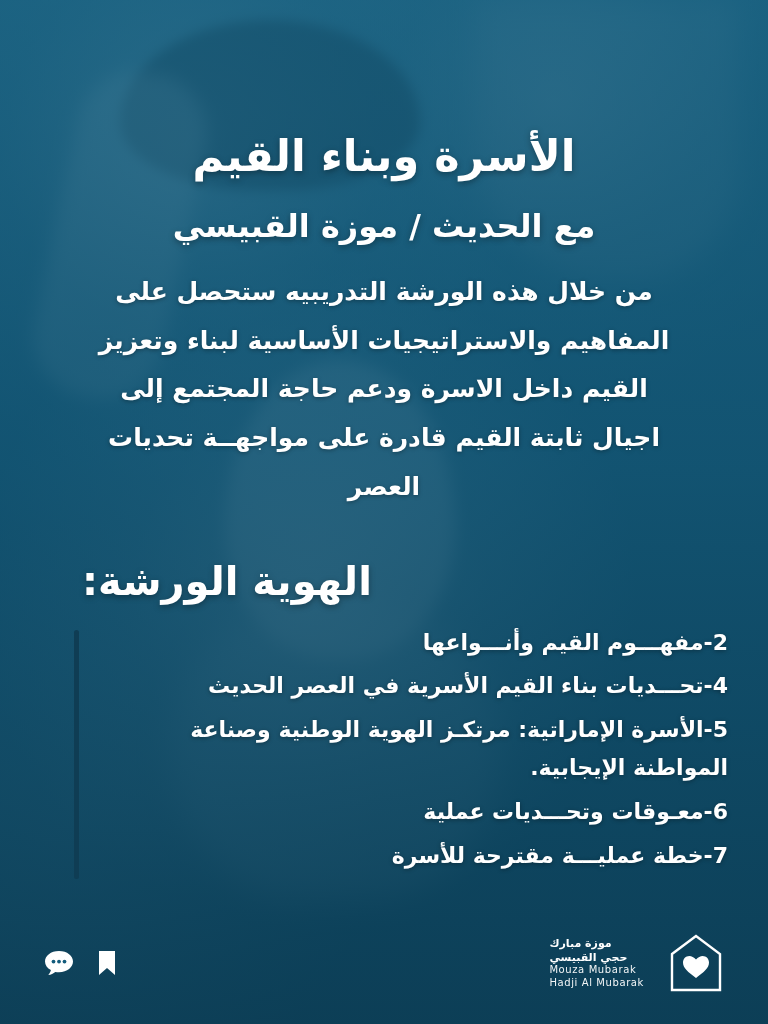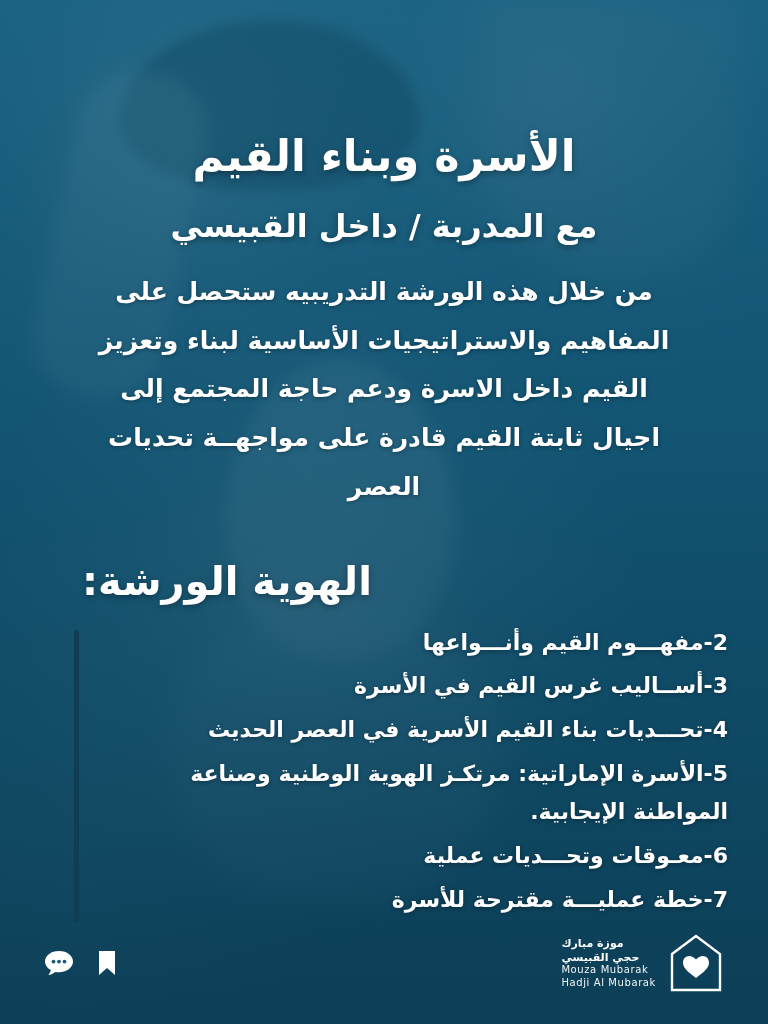--- a/index.html
+++ b/index.html
@@ -154,21 +154,21 @@
     height: 70px;
     display: flex;
     align-items: center;
     justify-content: space-between;
     padding: 0 44px;
     box-sizing: border-box;
   }
   .brand {
     display: flex;
     align-items: center;
-    gap: 12px;
+    gap: 24px;
     direction: rtl;
   }
   .brand-mark {
     width: 56px;
     height: 62px;
   }
   .brand-text {
     display: flex;
     flex-direction: column;
     align-items: flex-end;
@@ -206,30 +206,29 @@
     <div class="bg-shape2"></div>
     <div class="bg-shape3"></div>
     <div class="bg-shape4"></div>
   </div>
   <div class="tint"></div>
 
   <div class="content">
 
     <div class="title">الأسرة وبناء القيم</div>
 
-    <div class="subtitle">مع المدربة / داخل القبيسي</div>
+    <div class="subtitle">مع الحديث / موزة القبيسي</div>
 
     <div class="intro">من خلال هذه الورشة التدريبيه ستحصل على المفاهيم والاستراتيجيات الأساسية لبناء وتعزيز القيم داخل الاسرة ودعم حاجة المجتمع إلى اجيال ثابتة القيم قادرة على مواجهــة تحديات العصر</div>
 
     <div class="axes-title">الهوية الورشة:</div>
 
     <div class="axes-wrap">
       <div class="axes-bar"></div>
       <div class="axis-item">2-مفهـــوم القيم وأنـــواعها</div>
-      <div class="axis-item">3-أســاليب غرس القيم في الأسرة</div>
       <div class="axis-item">4-تحـــديات بناء القيم الأسرية في العصر الحديث</div>
       <div class="axis-item">5-الأسرة الإماراتية: مرتكـز الهوية الوطنية وصناعة المواطنة الإيجابية.</div>
       <div class="axis-item">6-معـوقات وتحـــديات عملية</div>
       <div class="axis-item">7-خطة عمليـــة مقترحة للأسرة</div>
     </div>
 
   </div>
 
   <div class="footer">
 

